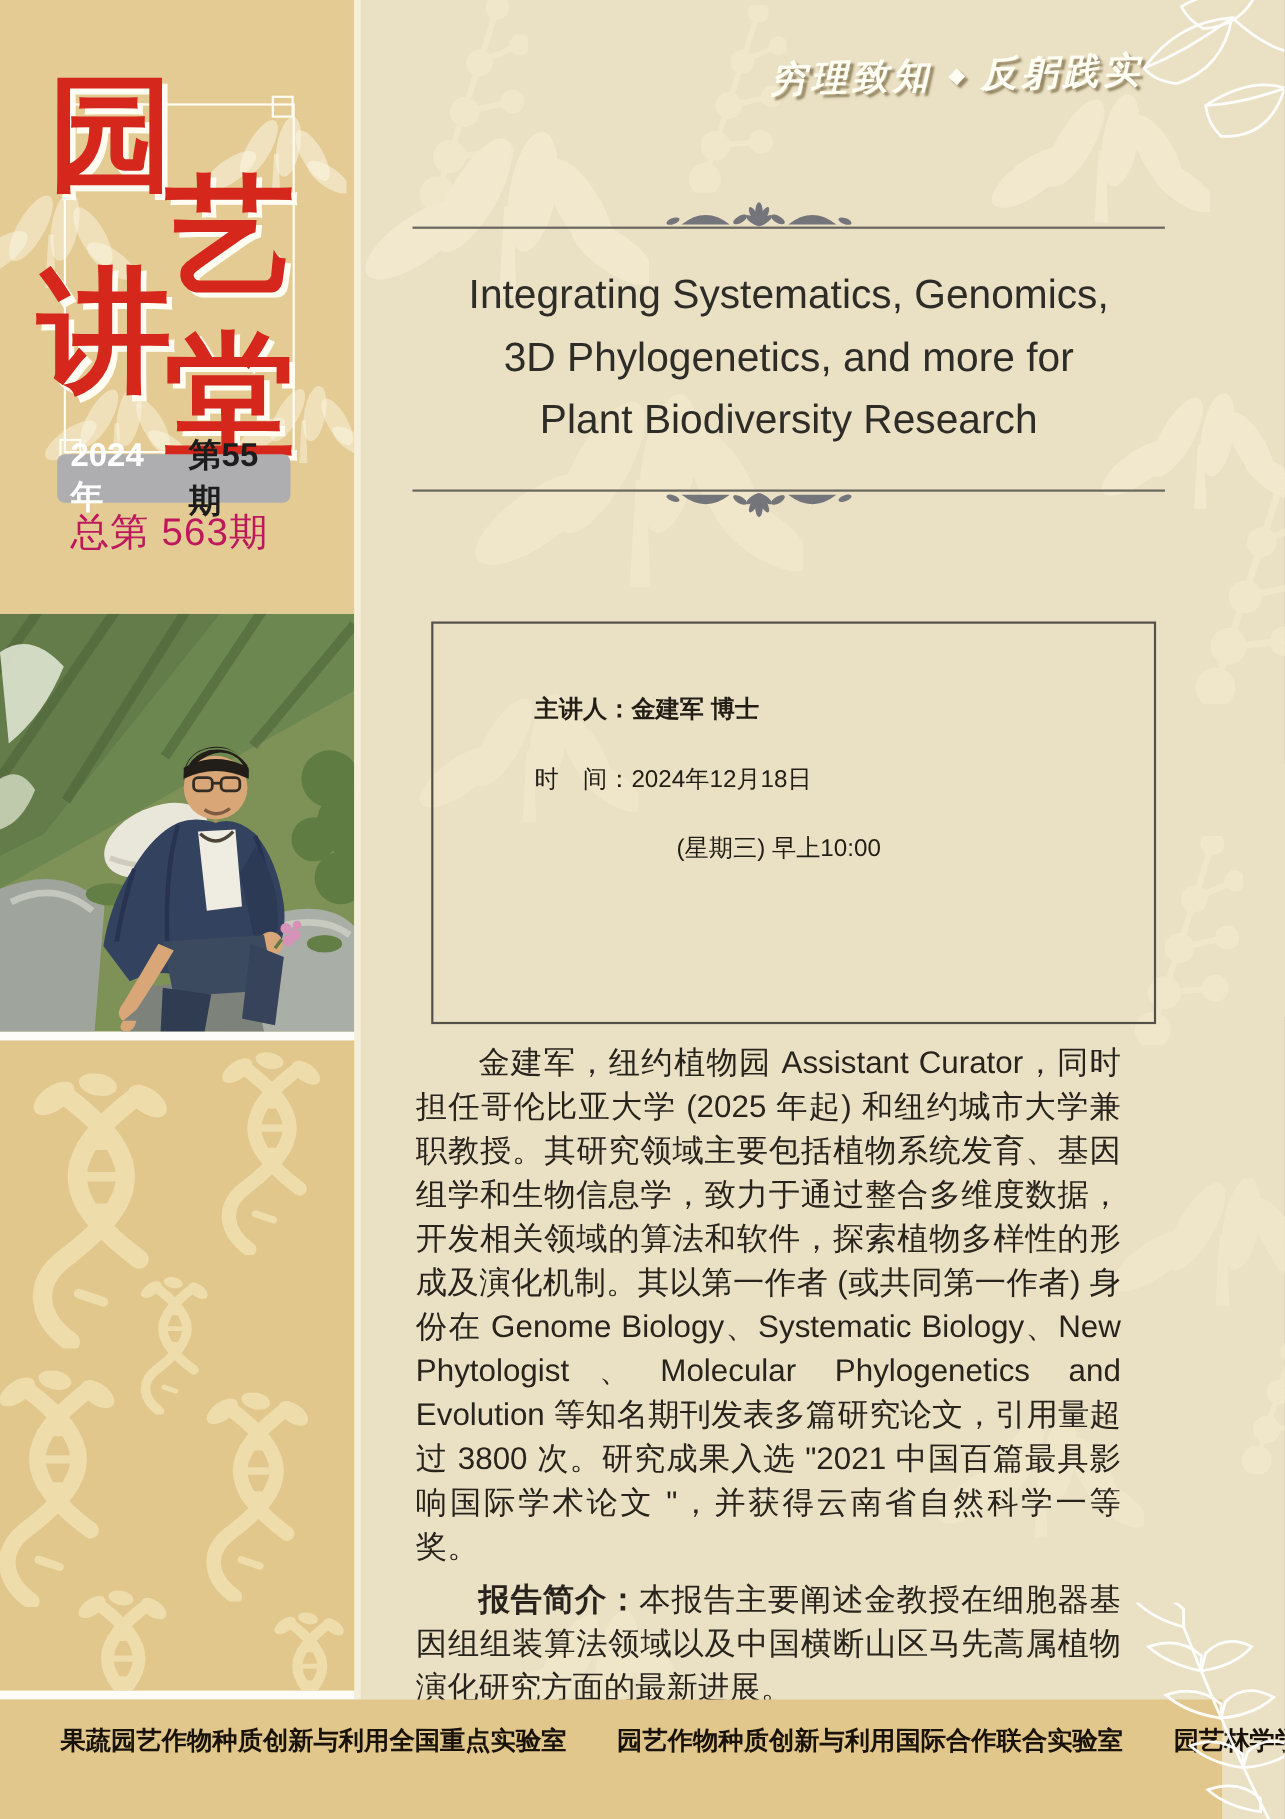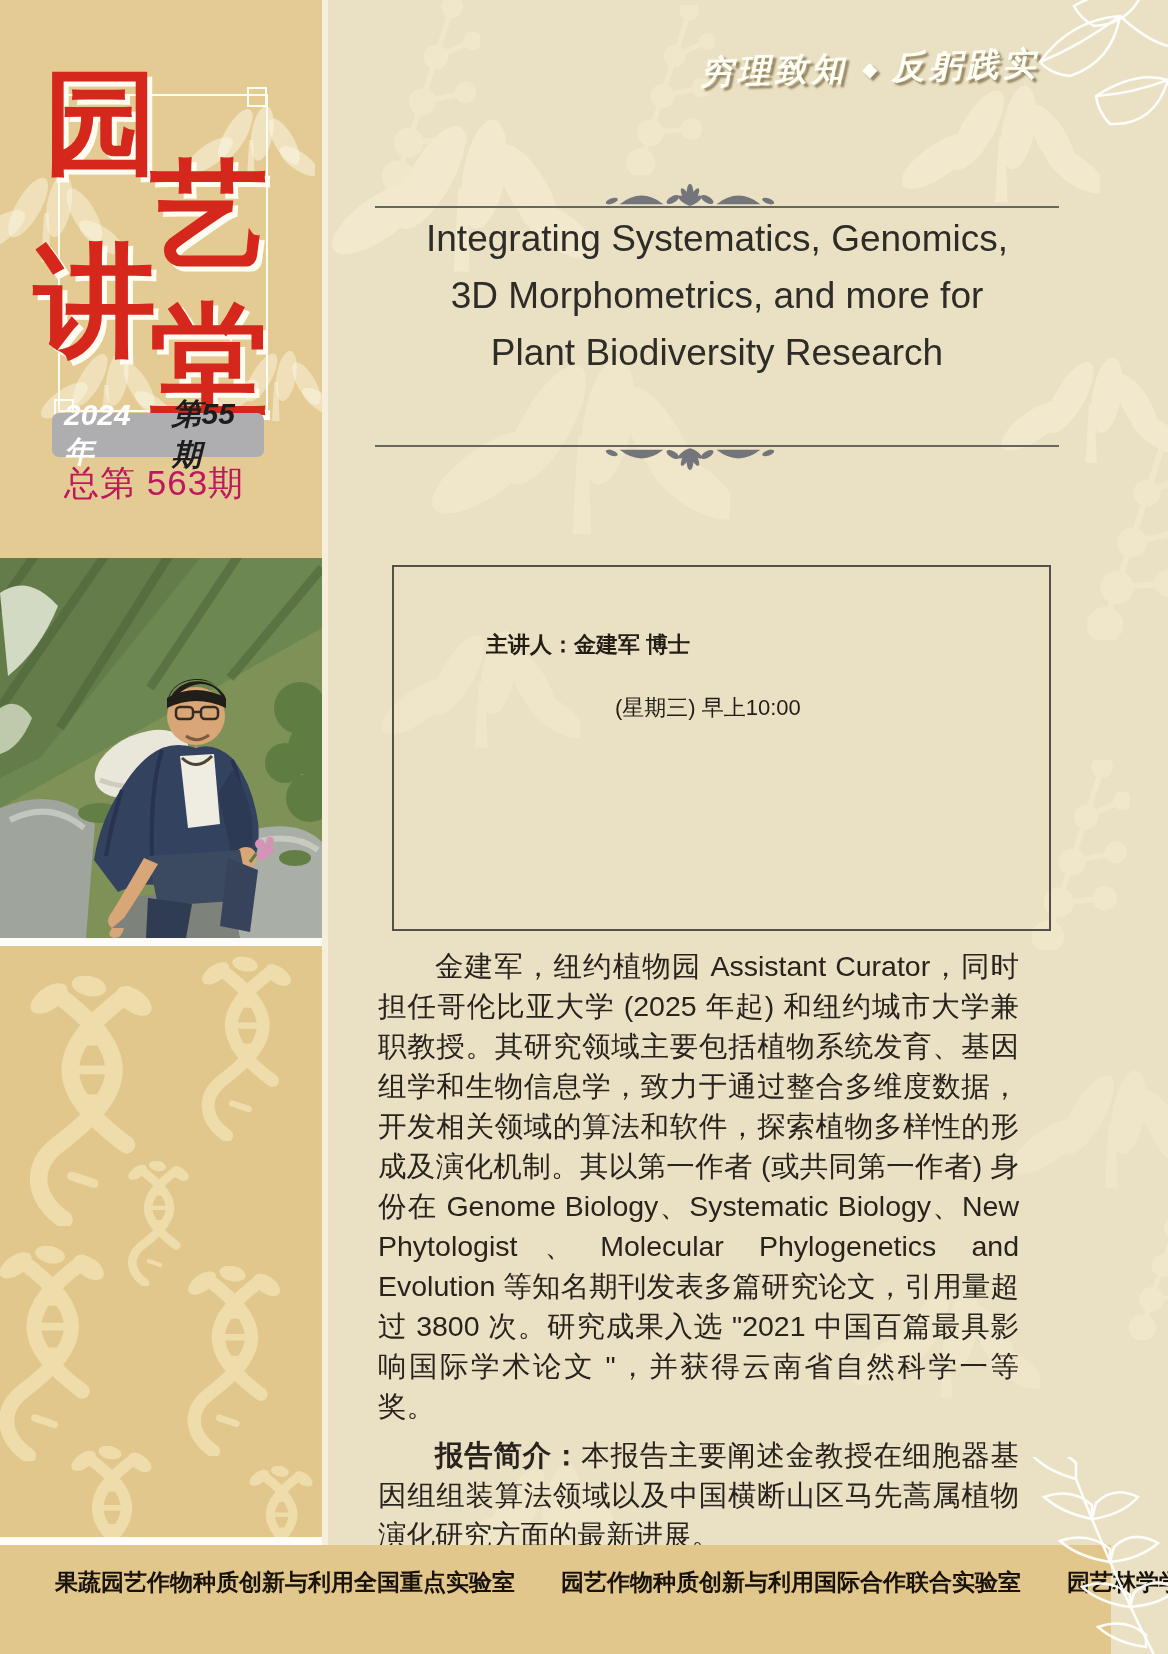--- a/index.html
+++ b/index.html
@@ -23,21 +23,21 @@
     line-height:1;font-weight:700;color:#d5271c;
     text-shadow:5px 5px 0 #fffdf2;font-size:114px;z-index:3;
   }
   .c1{left:44px;top:66px;}
   .c2{left:150px;top:156px;font-size:118px;}
   .c3{left:34px;top:240px;font-size:122px;}
   .c4{left:150px;top:300px;font-size:118px;}
   .issue-badge{
     left:52px;top:413px;width:212px;height:44px;background:#aeaeb0;border-radius:7px;
     display:flex;align-items:center;padding:0 12px;box-sizing:border-box;gap:24px;
-    font-size:30px;font-weight:700;z-index:3;font-style:italic;
+    font-size:30px;font-weight:700;z-index:3;
   }
   .issue-year{color:#ffffff;}
   .issue-no{color:#1c1c1c;}
   .total-issue{left:64px;top:460px;font-size:35px;font-weight:400;color:#be185d;letter-spacing:1px;z-index:3;}
 
   .photo{left:0;top:558px;width:322px;height:380px;overflow:hidden;}
   .strip{background:#fdfcf8;left:0;width:322px;height:8px;}
   .strip-photo{top:938px;}
   .strip-footer{top:1537px;}
   .dna-panel{left:0;top:946px;width:322px;height:591px;background:#e2c78c;overflow:hidden;}
@@ -59,21 +59,21 @@
   .motto .diamond{font-size:20px;font-style:normal;letter-spacing:0;}
 
   
   .rule{height:2px;background:#67665f;}
   .rule-top{left:375px;top:206px;width:684px;}
   .rule-bottom{left:375px;top:445px;width:684px;}
   .orn{width:172px;height:26px;color:#74747b;}
   .orn-top{left:604px;top:181px;}
   .orn-bottom{left:604px;top:447px;transform:scaleY(-1);}
   .lecture-title{
-    left:372px;top:210px;width:690px;text-align:center;
+    left:372px;top:239px;width:690px;text-align:center;
     font-size:37px;line-height:57px;color:#2d2c27;font-weight:400;
   }
 
   
   .info-box{
     left:392px;top:565px;width:659px;height:366px;border:2px solid #53514a;
     box-sizing:border-box;padding:46px 0 0 92px;font-size:22px;color:#221d15;
   }
   .info-row{display:flex;line-height:63px;white-space:pre;}
   .info-label{font-weight:700;}
@@ -308,32 +308,36 @@
       <path d="M142,16 Q168,40 190,46"></path>
     </g>
   </svg>
 
   <svg class="abs orn orn-top">
       <use href="#flourish"></use>
     </svg>
   <div class="abs rule rule-top"></div>
   <div class="abs lecture-title">
     <div>Integrating Systematics, Genomics,</div>
-    <div>3D Morphometrics, and more for</div>
+    <div>3D Phylogenetics, and more for</div>
     <div>Plant Biodiversity Research</div>
   </div>
   <div class="abs rule rule-bottom"></div>
   <svg class="abs orn orn-bottom">
       <use href="#flourish"></use>
     </svg>
 
   <div class="abs info-box">
     <div class="info-row row-speaker">
       <span class="info-label">主讲人：</span>
       <span>金建军 博士</span>
+    </div>
+    <div class="info-row">
+      <span class="info-label" style="font-weight:400">时　间：</span>
+      <span>2024年12月18日</span>
     </div>
     <div class="info-row row-time2">
       <span>(星期三) 早上10:00</span>
     </div>
   </div>
 
   <div class="abs bio">
     <p>金建军，纽约植物园 Assistant Curator，同时担任哥伦比亚大学 (2025 年起) 和纽约城市大学兼职教授。其研究领域主要包括植物系统发育、基因组学和生物信息学，致力于通过整合多维度数据，开发相关领域的算法和软件，探索植物多样性的形成及演化机制。其以第一作者 (或共同第一作者) 身份在 Genome Biology、Systematic Biology、New Phytologist、Molecular Phylogenetics and Evolution 等知名期刊发表多篇研究论文，引用量超过 3800 次。研究成果入选 "2021 中国百篇最具影响国际学术论文 "，并获得云南省自然科学一等奖。</p>
     <p class="summary">
       <span class="summary-label">报告简介：</span><span>本报告主要阐述金教授在细胞器基因组组装算法领域以及中国横断山区马先蒿属植物演化研究方面的最新进展。</span>

